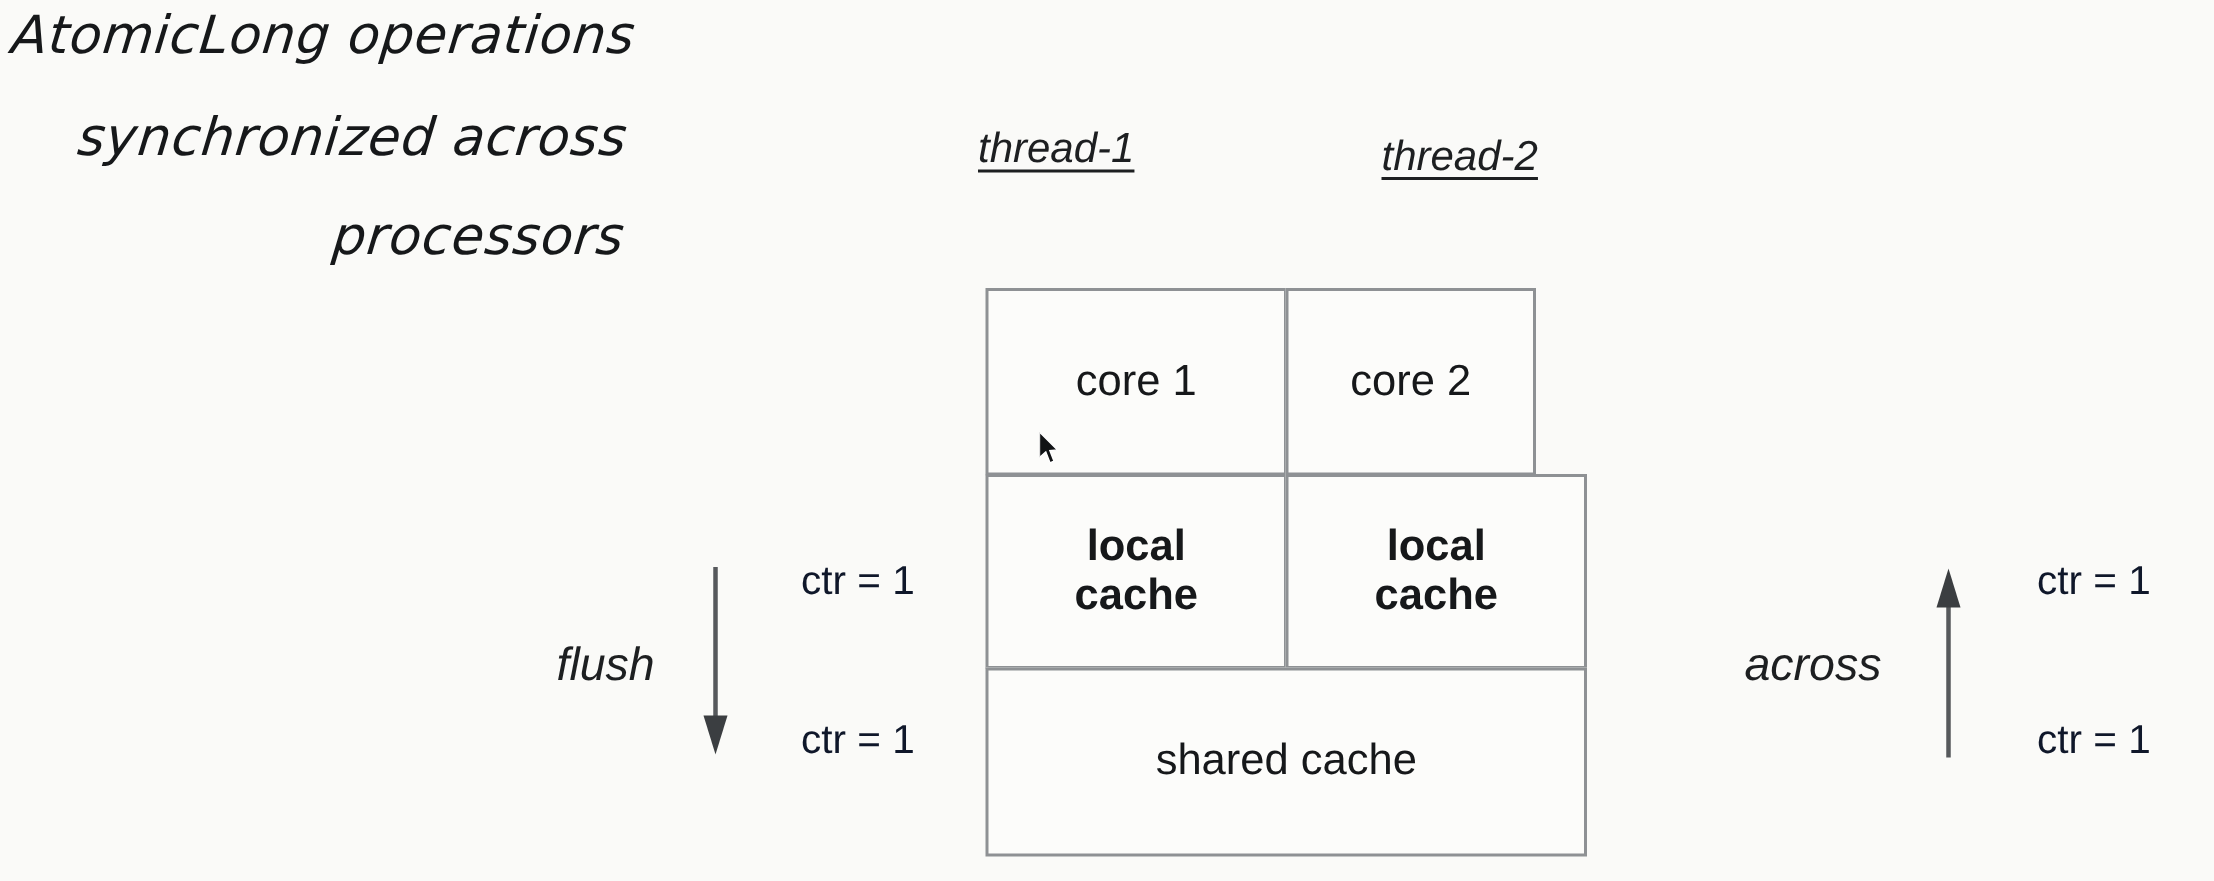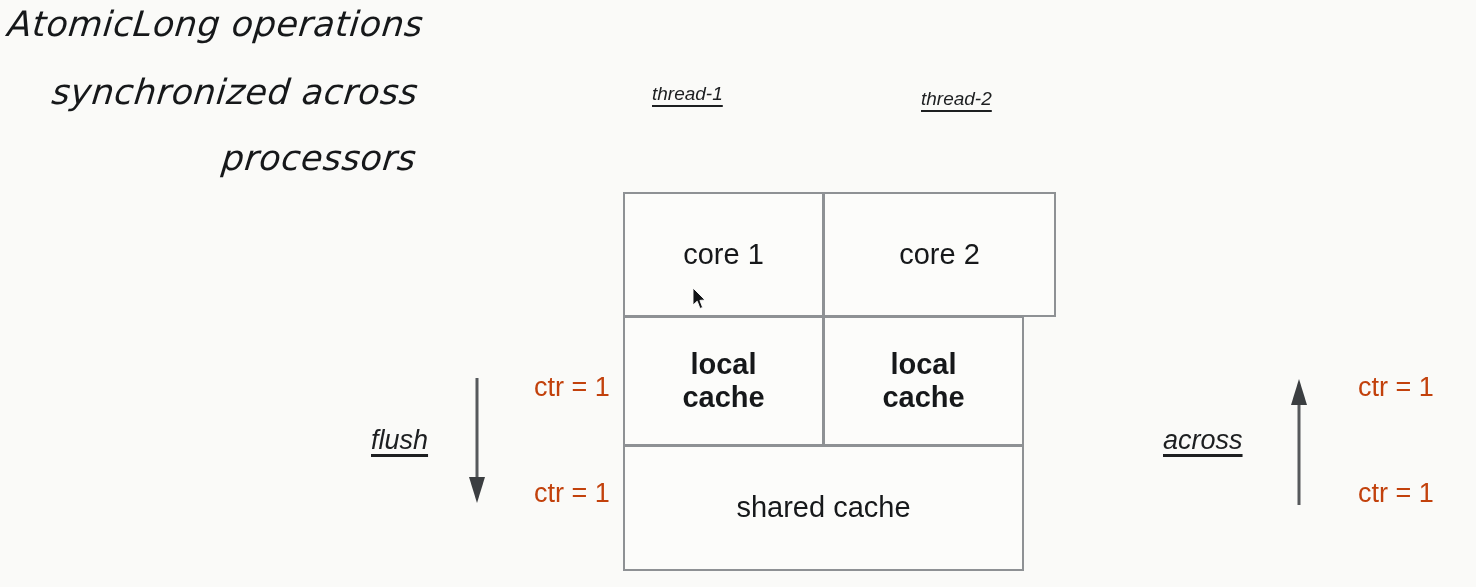--- a/index.html
+++ b/index.html
@@ -36,80 +36,79 @@
   }
   .hw-line1 { left: 8px;   top: 4px;  }
   .hw-line2 { left: 52px;  top: 72px; }
   .hw-line3 { left: 222px; top: 138px; }
 
   
   .thread-label {
     position: absolute;
     font-family: "Liberation Sans", sans-serif;
     font-style: italic;
-    font-size: 19px;
+    font-size: 28px;
     color: #1d1f21;
     text-decoration: underline;
     text-underline-offset: 5px;
     text-decoration-thickness: 2px;
     white-space: nowrap;
   }
   .thread-1 { left: 652px; top: 83px; }
   .thread-2 { left: 921px; top: 88px; }
 
   
   #cpu-grid {
     position: absolute;
-    left: 623px;
+    left: 657px;
     top: 192px;
     width: 401px;
     height: 379px;
   }
   .cell {
     position: absolute;
     box-sizing: border-box;
     border: 2px solid #8e9194;
     display: flex;
     align-items: center;
     justify-content: center;
     text-align: center;
     font-family: "Liberation Sans", sans-serif;
     font-size: 29px;
     color: #16181a;
     line-height: 1.15;
     background: #fcfcfa;
   }
   .cell-core1  { left: 0px;   top: 0px;   width: 201px; height: 125px; }
-  .cell-core2  { left: 200px; top: 0px;   width: 233px; height: 125px; }
+  .cell-core2  { left: 200px; top: 0px;   width: 167px; height: 125px; }
   .cell-lc1    { left: 0px;   top: 124px; width: 201px; height: 130px; }
   .cell-lc2    { left: 200px; top: 124px; width: 201px; height: 130px; }
   .cell-shared { left: 0px;   top: 253px; width: 401px; height: 126px; }
 
   .cell-label-multiline { white-space: pre-line; font-weight: bold; }
 
   
   .op-label {
     position: absolute;
     font-family: "Liberation Sans", sans-serif;
     font-style: italic;
-    font-size: 27px;
+    font-size: 31px;
     color: #1d1f21;
-    text-decoration: underline;
     text-underline-offset: 5px;
     text-decoration-thickness: 2.5px;
     white-space: nowrap;
   }
   .op-flush   { left: 371px;  top: 425px; }
   .op-refresh { left: 1163px; top: 425px; }
 
   .ctr-label {
     position: absolute;
     font-family: "Liberation Sans", sans-serif;
     font-size: 27px;
-    color: #c2410c;
+    color: #0f172a;
     white-space: nowrap;
   }
   .ctr-left-top     { left: 534px;  top: 372px; }
   .ctr-left-bottom  { left: 534px;  top: 478px; }
   .ctr-right-top    { left: 1358px; top: 372px; }
   .ctr-right-bottom { left: 1358px; top: 478px; }
 
   
   .arrow-svg { position: absolute; overflow: visible; }
   .arrow-flush   { left: 462px;  top: 372px; }

